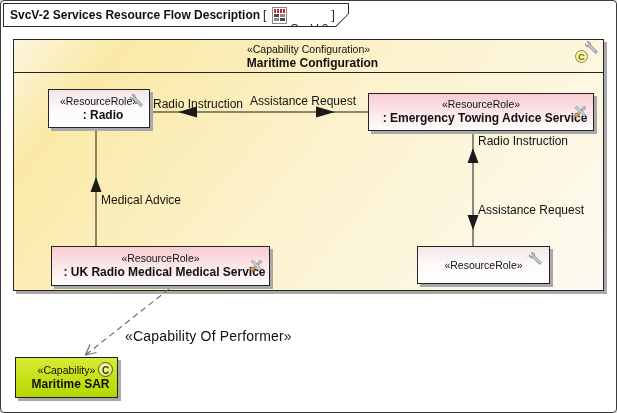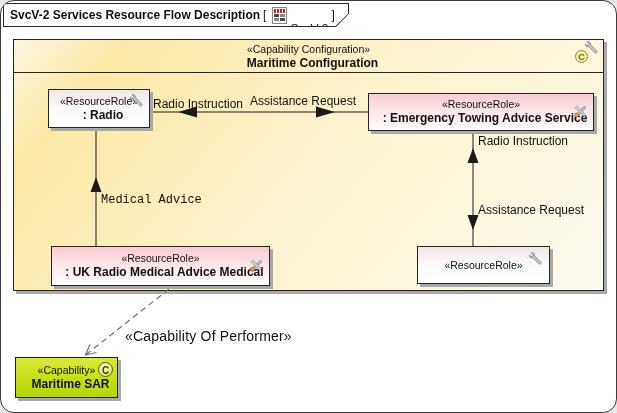--- a/index.html
+++ b/index.html
@@ -1,18 +1,18 @@
 <!DOCTYPE html>
 <html><head>
 <meta charset="utf-8">
 <style>
   html,body { margin:0; padding:0; background:#e8e8e8; }
   .stage {
     position:relative; width:617px; height:413px; background:#ffffff;
-    border:1px solid #3c3c3c; border-radius:14px; box-sizing:border-box;
+    border:1px solid #3c3c3c; border-radius:4px; box-sizing:border-box;
     font-family:"Liberation Sans","DejaVu Sans",sans-serif; color:#111; overflow:hidden;
   }
   
   .tab-outer {
     position:absolute; left:2px; top:2px; width:346px; height:24px; background:#2b2b2b;
     clip-path:polygon(0 0,100% 0,100% 45%,calc(100% - 13px) 100%,0 100%);
   }
   .tab-inner {
     position:absolute; left:1px; top:1px; width:344px; height:22px; background:#ffffff;
     clip-path:polygon(0 0,100% 0,100% 44%,calc(100% - 12.4px) 100%,0 100%);
@@ -147,38 +147,38 @@
     <div class="node-name">: Emergency Towing Advice Service</div>
     <svg class="corner-icon" style="right:5px; top:10px;" width="15" height="15" viewBox="0 0 16 16">
       <rect x="6.8" y="1" width="2.5" height="13.5" rx="1" transform="rotate(45 8 8)" fill="#b9c0c7" stroke="#70757c" stroke-width="0.6"></rect>
       <rect x="6.8" y="1" width="2.5" height="13.5" rx="1" transform="rotate(-45 8 8)" fill="#d2d7db" stroke="#70757c" stroke-width="0.6"></rect>
       <circle cx="3.8" cy="12" r="2.1" fill="#e8a25e" stroke="#8a5a28" stroke-width="0.8"></circle>
     </svg>
   </div>
 
   <div class="node pink" style="left:50px; top:245px; width:219px; height:40px;">
     <div class="stereo">«ResourceRole»</div>
-    <div class="node-name">: UK Radio Medical Advice Medical</div>
+    <div class="node-name">: UK Radio Medical Medical Service</div>
     <svg class="corner-icon" style="right:5px; top:11px;" width="15" height="15" viewBox="0 0 16 16">
       <rect x="6.8" y="1" width="2.5" height="13.5" rx="1" transform="rotate(45 8 8)" fill="#b9c0c7" stroke="#70757c" stroke-width="0.6"></rect>
       <rect x="6.8" y="1" width="2.5" height="13.5" rx="1" transform="rotate(-45 8 8)" fill="#d2d7db" stroke="#70757c" stroke-width="0.6"></rect>
       <circle cx="3.8" cy="12" r="2.1" fill="#e8a25e" stroke="#8a5a28" stroke-width="0.8"></circle>
     </svg>
   </div>
 
   <div class="node light" style="left:416px; top:245px; width:133px; height:38px;">
     <div class="stereo">«ResourceRole»</div>
     <svg class="corner-icon" style="right:6px; top:5px;" width="14" height="14" viewBox="0 0 16 16">
       <path d="M13.5 11.5 L6.5 4.5 A3.2 3.2 0 0 0 2.3 0.9 L4.7 3.3 L4.2 4.9 L2.6 5.4 L0.2 3.0 A3.2 3.2 0 0 0 4.4 6.6 L11.4 13.6 A1.5 1.5 0 0 0 13.5 11.5 Z" fill="#c3c9cf" stroke="#70757c" stroke-width="0.8"></path>
     </svg>
   </div>
 
   <span class="flow-label" style="left:152px; top:96px;">Radio Instruction</span>
   <span class="flow-label" style="left:249px; top:93px;">Assistance Request</span>
-  <span class="flow-label" style="left:100px; top:192px;font-family:Liberation Mono, monospace;">Medical Advice</span>
+  <span class="flow-label" style="left:100px; top:192px;">Medical Advice</span>
   <span class="flow-label" style="left:477px; top:133px;">Radio Instruction</span>
   <span class="flow-label" style="left:477px; top:202px;">Assistance Request</span>
   <span class="dep-label" style="left:124px; top:327px;">«Capability Of Performer»</span>
 
   <div class="capability">
     <div class="stereo">«Capability»</div>
     <div class="node-name">Maritime SAR</div>
     <span class="circle-c">C</span>
   </div>
 

